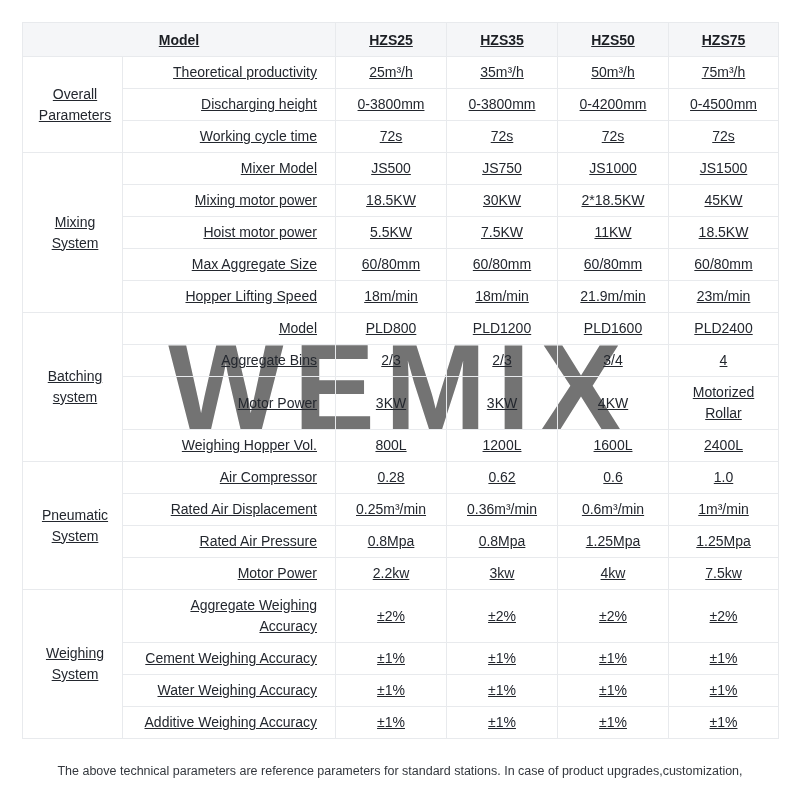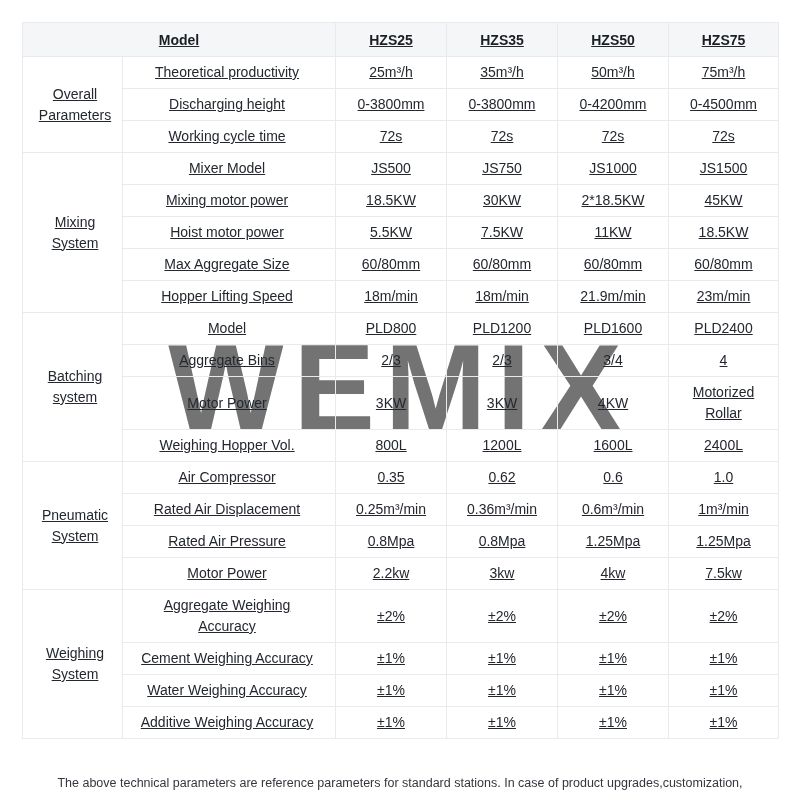--- a/index.html
+++ b/index.html
@@ -45,34 +45,34 @@
     font-size: 14px;
   }
   td.group {
     padding: 6px 8px 6px 13px;
     vertical-align: middle;
     line-height: 21px;
     text-align: center;
   }
   td.param {
     padding: 5px 18px 5px 14px;
-    text-align: center;
+    text-align: right;
     line-height: 21px;
     height: 32px;
   }
   td.val {
     padding: 5px 10px;
     text-align: center;
     line-height: 21px;
     height: 32px;
   }
   .note {
     position: relative;
     z-index: 1;
-    margin-top: 34px;
+    margin-top: 22px;
     text-align: center;
     font-size: 12.5px;
     color: #33373d;
     line-height: 20px;
   }
 </style>
 </head>
 <body>
 
 <div class="page">
@@ -184,21 +184,21 @@
         <td class="param">Weighing Hopper Vol.</td>
         <td class="val">800L</td>
         <td class="val">1200L</td>
         <td class="val">1600L</td>
         <td class="val">2400L</td>
       </tr>
 
       <tr>
         <td class="group" rowspan="4">Pneumatic System</td>
         <td class="param">Air Compressor</td>
-        <td class="val">0.35</td>
+        <td class="val">0.28</td>
         <td class="val">0.62</td>
         <td class="val">0.6</td>
         <td class="val">1.0</td>
       </tr>
       <tr>
         <td class="param">Rated Air Displacement</td>
         <td class="val">0.25m³/min</td>
         <td class="val">0.36m³/min</td>
         <td class="val">0.6m³/min</td>
         <td class="val">1m³/min</td>

